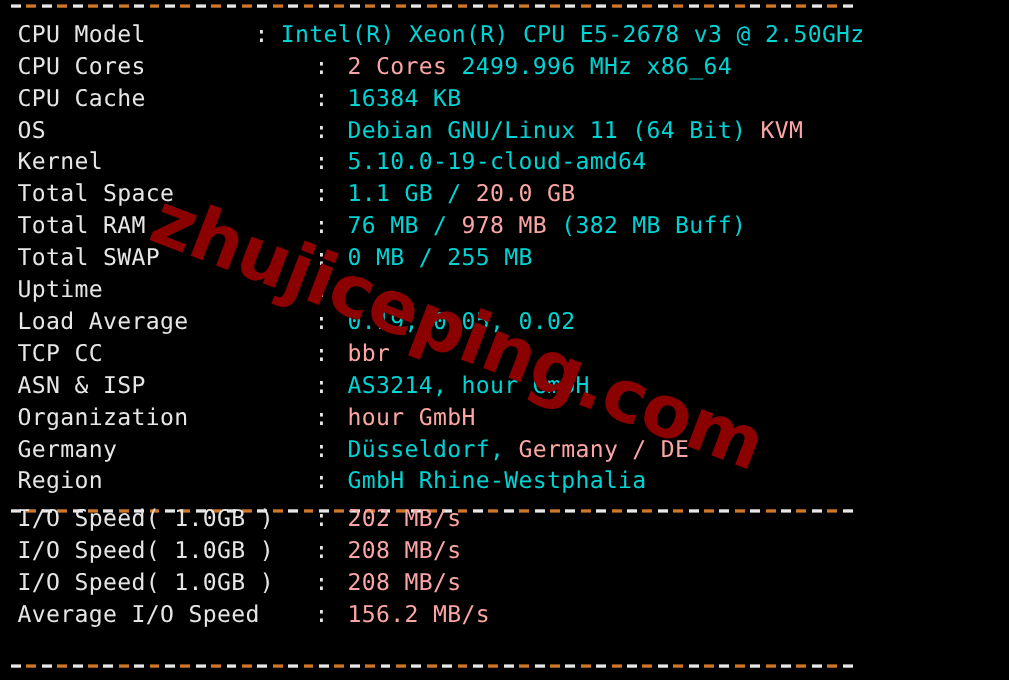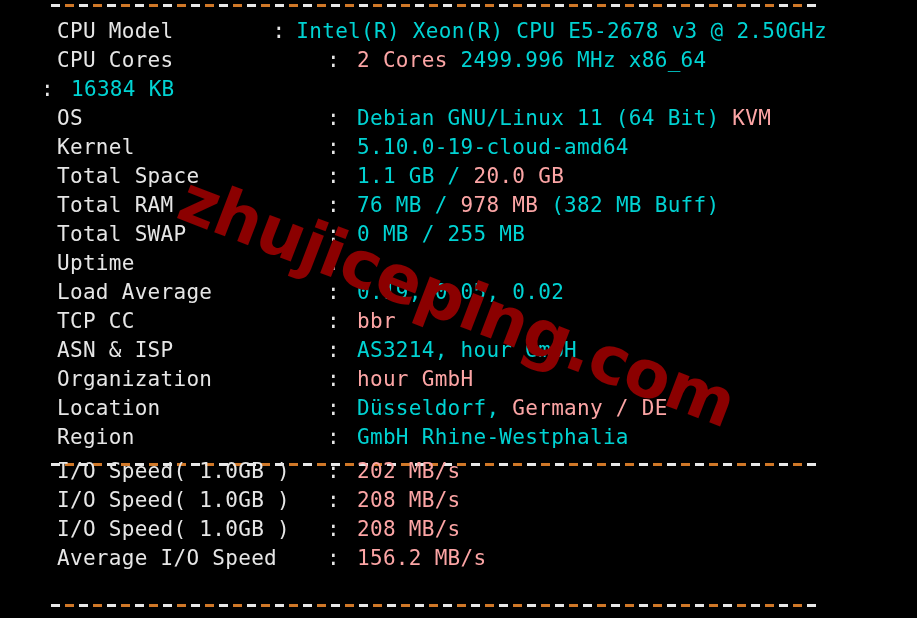--- a/index.html
+++ b/index.html
@@ -10,21 +10,20 @@
   body {
     font-family: "DejaVu Sans Mono", "Liberation Mono", monospace;
   }
   #terminal {
     position: relative;
     width: 786px;
     height: 618px;
     background: #000000;
     overflow: hidden;
     box-sizing: border-box;
-    margin-left: 41px;
   }
   .rule {
     position: absolute;
     left: 10px;
     right: 8px;
     height: 3px;
     background-image: repeating-linear-gradient(
       to right,
       #e8e8e8 0px, #e8e8e8 9px,
       transparent 9px, transparent 14px,
@@ -88,32 +87,32 @@
 </head>
 <body>
 
 <div id="terminal">
 
   <div class="rule" id="rule-top"></div>
 
   <div class="section" id="section-system">
       <div class="row"><span class="label">CPU Model</span><span class="colon">:</span><span class="value"><span>Intel(R) Xeon(R) CPU E5-2678 v3 @ 2.50GHz</span></span></div>
       <div class="row"><span class="label">CPU Cores</span><span class="colon">:</span><span class="value"><span class="hl">2 Cores</span><span> 2499.996 MHz x86_64</span></span></div>
-      <div class="row"><span class="colon">:</span><span class="value"><span>16384 KB</span></span></div>
+      <div class="row"><span class="label">CPU Cache</span><span class="colon">:</span><span class="value"><span>16384 KB</span></span></div>
       <div class="row"><span class="label">OS</span><span class="colon">:</span><span class="value"><span>Debian GNU/Linux 11 (64 Bit) </span><span class="hl">KVM</span></span></div>
       <div class="row"><span class="label">Kernel</span><span class="colon">:</span><span class="value"><span>5.10.0-19-cloud-amd64</span></span></div>
       <div class="row"><span class="label">Total Space</span><span class="colon">:</span><span class="value"><span>1.1 GB / </span><span class="hl">20.0 GB</span></span></div>
       <div class="row"><span class="label">Total RAM</span><span class="colon">:</span><span class="value"><span>76 MB / </span><span class="hl">978 MB</span><span> (382 MB Buff)</span></span></div>
       <div class="row"><span class="label">Total SWAP</span><span class="colon">:</span><span class="value"><span>0 MB / 255 MB</span></span></div>
       <div class="row"><span class="label">Uptime</span><span class="colon">:</span></div>
       <div class="row"><span class="label">Load Average</span><span class="colon">:</span><span class="value"><span>0.19, 0.05, 0.02</span></span></div>
       <div class="row"><span class="label">TCP CC</span><span class="colon">:</span><span class="value"><span class="hl">bbr</span></span></div>
       <div class="row"><span class="label">ASN &amp; ISP</span><span class="colon">:</span><span class="value"><span>AS3214, hour GmbH</span></span></div>
       <div class="row"><span class="label">Organization</span><span class="colon">:</span><span class="value"><span class="hl">hour GmbH</span></span></div>
-      <div class="row"><span class="label">Location</span><span class="colon">:</span><span class="value"><span>Düsseldorf, </span><span class="hl">Germany / DE</span></span></div>
+      <div class="row"><span class="label">Germany</span><span class="colon">:</span><span class="value"><span>Düsseldorf, </span><span class="hl">Germany / DE</span></span></div>
       <div class="row"><span class="label">Region</span><span class="colon">:</span><span class="value"><span>GmbH Rhine-Westphalia</span></span></div>
     </div>
 
   <div class="rule" id="rule-mid"></div>
 
   <div class="section" id="section-io">
       <div class="row"><span class="label">I/O Speed( 1.0GB )</span><span class="colon">:</span><span class="value"><span class="hl">202 MB/s</span></span></div>
       <div class="row"><span class="label">I/O Speed( 1.0GB )</span><span class="colon">:</span><span class="value"><span class="hl">208 MB/s</span></span></div>
       <div class="row"><span class="label">I/O Speed( 1.0GB )</span><span class="colon">:</span><span class="value"><span class="hl">208 MB/s</span></span></div>
       <div class="row"><span class="label">Average I/O Speed</span><span class="colon">:</span><span class="value"><span class="hl">156.2 MB/s</span></span></div>

